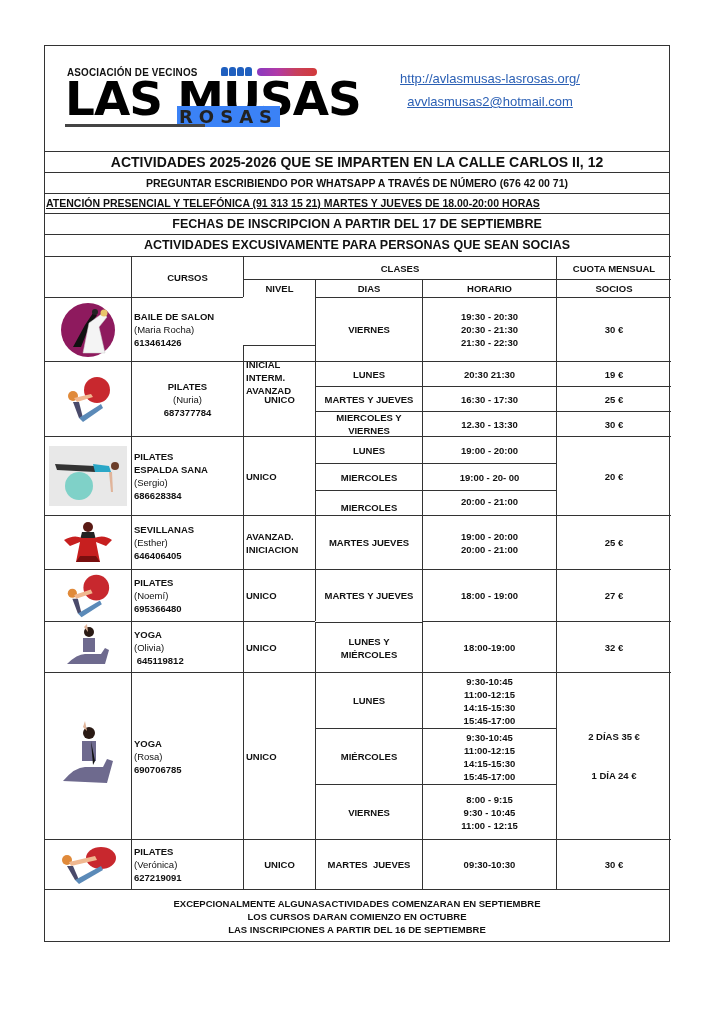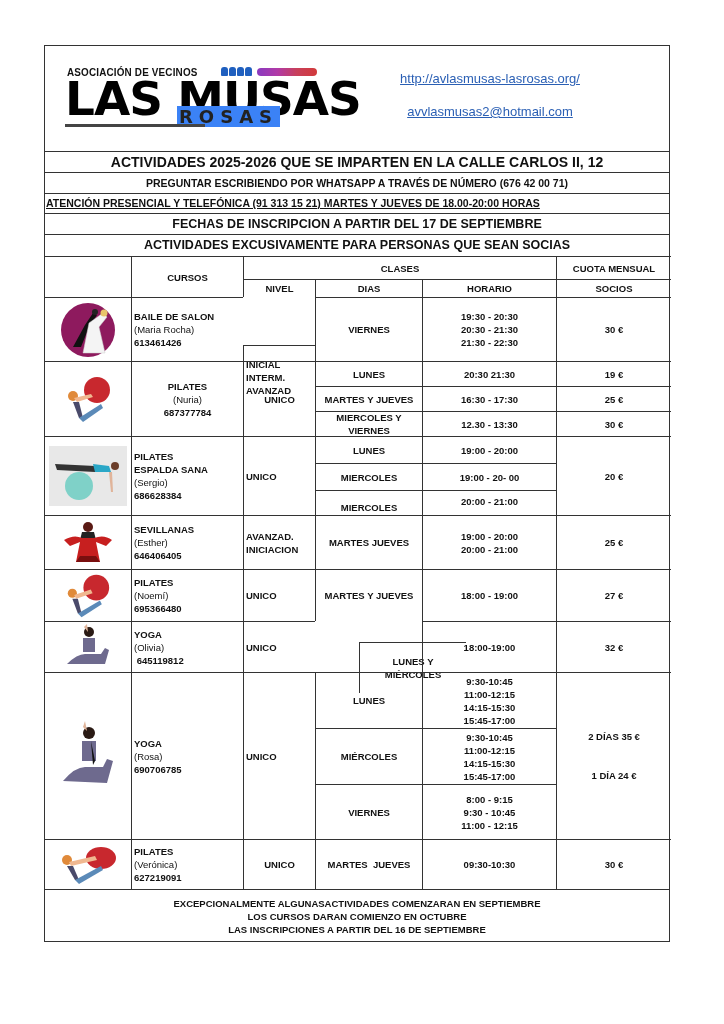--- a/index.html
+++ b/index.html
@@ -37,21 +37,21 @@
           <span></span>
           <span></span>
         </div>
       <div class="roses"></div>
       <div class="big">LAS MUSAS</div>
       <div class="rosas">ROSAS</div>
       <div class="underline"></div>
     </div>
     <div class="links">
       <a>http://avlasmusas-lasrosas.org/</a>
-      <a style="margin-top:12px;">avvlasmusas2@hotmail.com</a>
+      <a style="margin-top:2px;">avvlasmusas2@hotmail.com</a>
     </div>
   </div>
 
   <div class="band" style="top:105px;height:21px;font-size:14px;line-height:20px;">ACTIVIDADES 2025-2026  QUE SE IMPARTEN EN LA CALLE CARLOS II, 12</div>
   <div class="band" style="top:126px;height:21px;font-size:10.5px;line-height:20px;">PREGUNTAR ESCRIBIENDO POR WHATSAPP A TRAVÉS DE NÚMERO (676 42 00 71)</div>
   <div class="band" style="top:147px;height:20px;font-size:10.5px;line-height:19px;text-align:left;padding-left:1px;text-decoration:underline;">ATENCIÓN PRESENCIAL Y TELEFÓNICA (91 313 15 21) MARTES Y JUEVES DE 18.00-20:00 HORAS</div>
   <div class="band" style="top:167px;height:21px;font-size:12.5px;line-height:20px;">FECHAS DE INSCRIPCION A PARTIR DEL 17 DE SEPTIEMBRE</div>
   <div class="band" style="top:188px;height:22px;font-size:12.5px;line-height:21px;">ACTIVIDADES EXCUSIVAMENTE PARA PERSONAS QUE SEAN SOCIAS</div>
 
   <div class="grid">
@@ -212,21 +212,21 @@
       </svg>
     </div>
     <div class="cell left" style="left:86px;top:365px;width:112px;height:51px;">
       <div>
           <div>YOGA</div>
           <div style="font-weight:normal">(Olivia)</div>
           <div style="white-space:pre"> 645119812</div>
         </div>
     </div>
     <div class="cell left" style="left:198px;top:365px;width:72px;height:51px;">UNICO</div>
-    <div class="cell" style="left:270px;top:386px;width:107px;height:51px;padding:16px 22px;margin-left:44px;">LUNES Y MIÉRCOLES</div>
+    <div class="cell" style="left:270px;top:366px;width:107px;height:51px;padding:16px 22px;">LUNES Y MIÉRCOLES</div>
     <div class="cell" style="left:377px;top:365px;width:134px;height:51px;">18:00-19:00</div>
     <div class="cell" style="left:511px;top:365px;width:115px;height:51px;">32 €</div>
 
     <div class="cell noleft" style="left:0;top:416px;width:86px;height:167px;">
       <svg width="58" height="70" viewBox="0 0 58 70">
         <circle cx="30" cy="12" r="6" fill="#2a1a14"></circle>
         <path d="M24 6 L26 0 L28 10 Z" fill="#e0b49a"></path>
         <path d="M23 20 L37 20 L37 40 L23 40 Z" fill="#6e6a8e"></path>
         <path d="M4 60 Q16 46 26 46 L44 46 L48 38 L54 40 L48 62 Z" fill="#6e6a8e"></path>
         <path d="M32 20 L36 40 L34 44 Z" fill="#111"></path>

